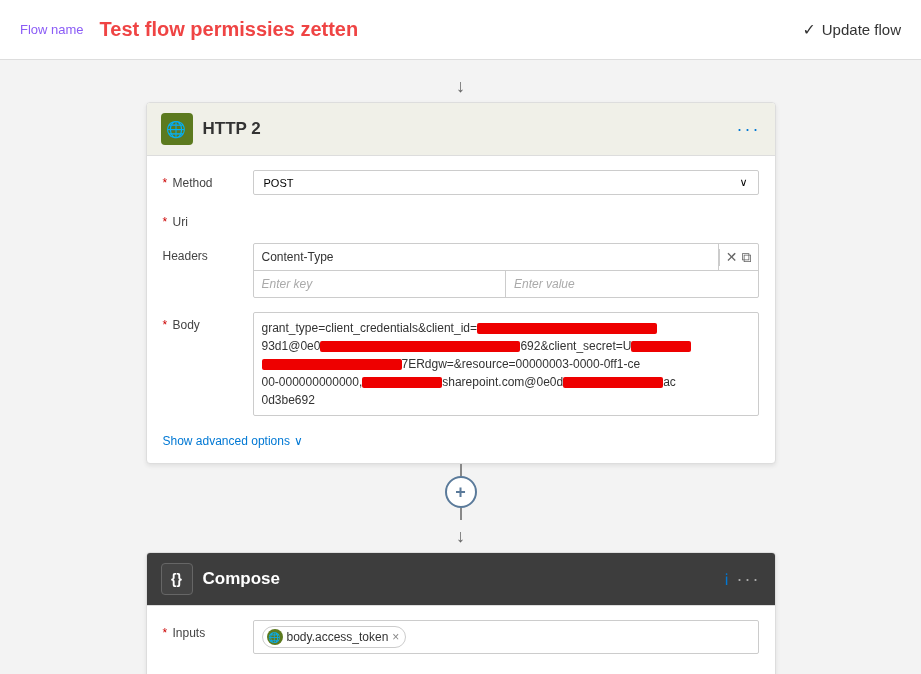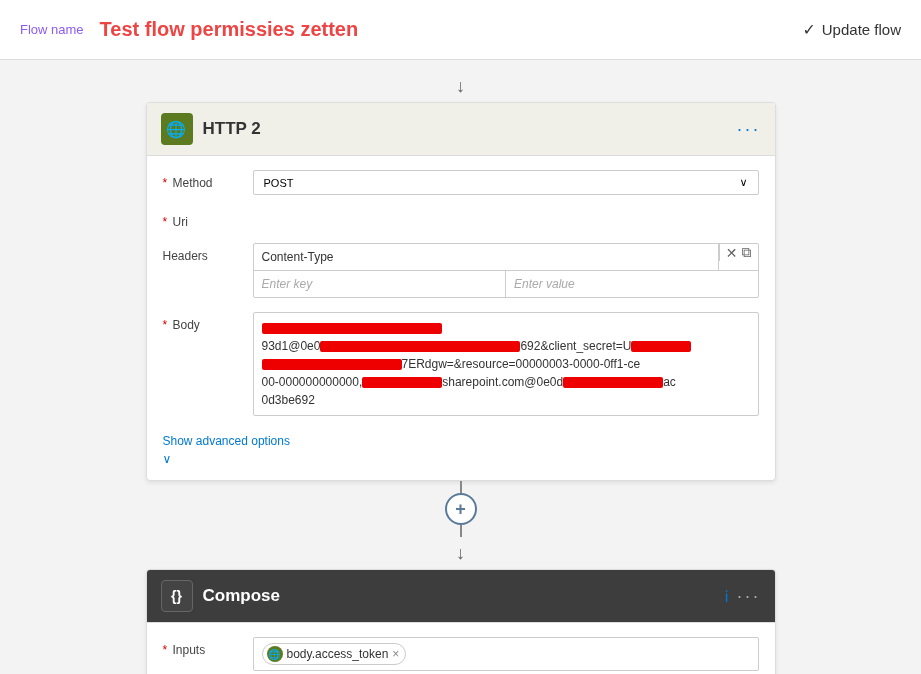--- a/index.html
+++ b/index.html
@@ -195,21 +195,21 @@
     
     .headers-table {
       width: 100%;
       border: 1px solid #ccc;
       border-radius: 2px;
       overflow: hidden;
       font-size: 12px;
     }
     .headers-row {
       display: flex;
-      align-items: flex-start;
+      align-items: center;
     }
     .headers-row + .headers-row {
       border-top: 1px solid #ccc;
     }
     .headers-cell {
       padding: 6px 8px;
       flex: 1;
       color: #333;
     }
     .headers-cell.border-right {
@@ -255,21 +255,20 @@
 
     
     .advanced-link {
       color: #0078d4;
       font-size: 12px;
       cursor: pointer;
       display: inline-flex;
       align-items: flex-start;
       gap: 4px;
       margin-top: 4px;
-      flex-direction: column;
     }
 
     
     .card-header.compose-header {
       background: #3d3d3d;
     }
     .card-header-icon.compose-icon {
       background: #444;
       border: 1px solid #666;
     }
@@ -399,21 +398,21 @@
       </div>
 
       
       <div class="form-row">
         <div class="form-label">
           <span class="required">*</span>
           <span>Body</span>
         </div>
         <div class="form-control">
           <div class="body-box">
-            <span class="redacted" style="width:180px;"></span><br>
+            <span>grant_type=client_credentials&amp;client_id=</span><span class="redacted" style="width:180px;"></span><br>
             <span>93d1@0e0</span><span class="redacted" style="width:200px;"></span><span>692&amp;client_secret=U</span><span class="redacted" style="width:60px;"></span><br>
             <span class="redacted" style="width:140px;"></span><span>7ERdgw=&amp;resource=00000003-0000-0ff1-ce</span><br>
             <span>00-000000000000,</span><span class="redacted" style="width:80px;"></span><span>sharepoint.com@0e0d</span><span class="redacted" style="width:100px;"></span><span>ac</span><br>
             <span>0d3be692</span>
           </div>
         </div>
       </div>
 
       
       <div class="advanced-link">

